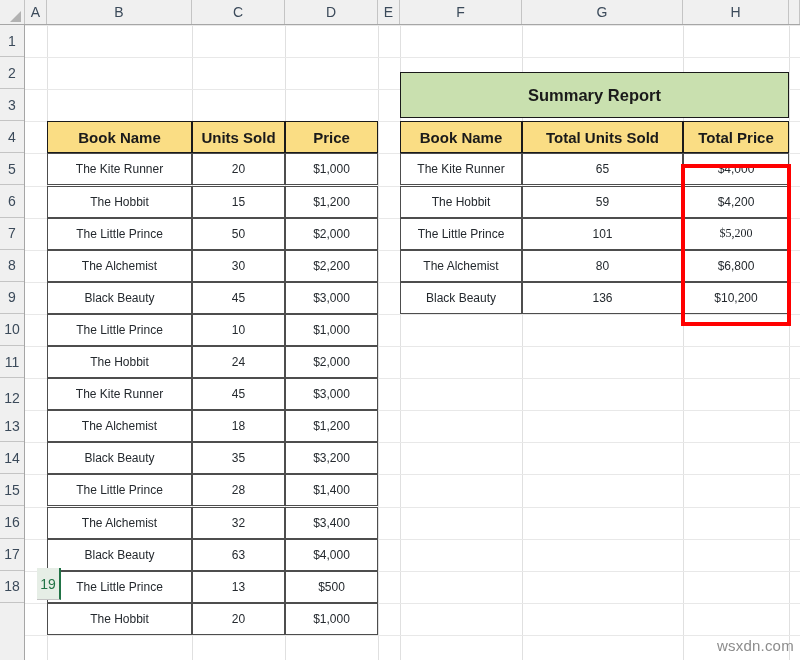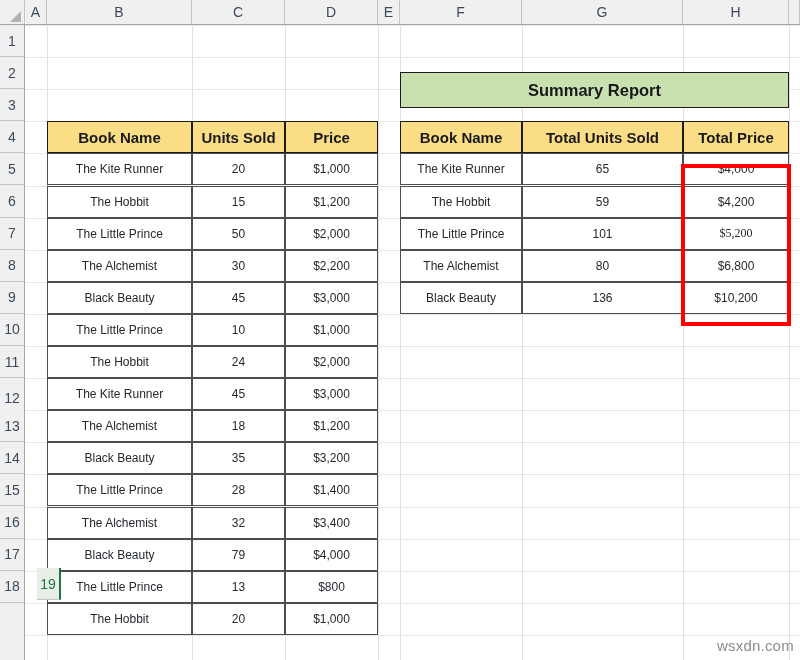--- a/index.html
+++ b/index.html
@@ -216,31 +216,31 @@
       <div class="cell data-cell" style="left: 47px; top: 442.3px; width: 145px; height: 32.1px;">Black Beauty</div>
       <div class="cell data-cell" style="left: 192px; top: 442.3px; width: 93px; height: 32.1px;">35</div>
       <div class="cell data-cell" style="left: 285px; top: 442.3px; width: 93px; height: 32.1px;">$3,200</div>
       <div class="cell data-cell" style="left: 47px; top: 474.4px; width: 145px; height: 32.1px;">The Little Prince</div>
       <div class="cell data-cell" style="left: 192px; top: 474.4px; width: 93px; height: 32.1px;">28</div>
       <div class="cell data-cell" style="left: 285px; top: 474.4px; width: 93px; height: 32.1px;">$1,400</div>
       <div class="cell data-cell" style="left: 47px; top: 506.5px; width: 145px; height: 32.1px;">The Alchemist</div>
       <div class="cell data-cell" style="left: 192px; top: 506.5px; width: 93px; height: 32.1px;">32</div>
       <div class="cell data-cell" style="left: 285px; top: 506.5px; width: 93px; height: 32.1px;">$3,400</div>
       <div class="cell data-cell" style="left: 47px; top: 538.6px; width: 145px; height: 32.1px;">Black Beauty</div>
-      <div class="cell data-cell" style="left: 192px; top: 538.6px; width: 93px; height: 32.1px;">79</div>
+      <div class="cell data-cell" style="left: 192px; top: 538.6px; width: 93px; height: 32.1px;">63</div>
       <div class="cell data-cell" style="left: 285px; top: 538.6px; width: 93px; height: 32.1px;">$4,000</div>
       <div class="cell data-cell" style="left: 47px; top: 570.7px; width: 145px; height: 32.1px;">The Little Prince</div>
       <div class="cell data-cell" style="left: 192px; top: 570.7px; width: 93px; height: 32.1px;">13</div>
-      <div class="cell data-cell" style="left: 285px; top: 570.7px; width: 93px; height: 32.1px;">$800</div>
+      <div class="cell data-cell" style="left: 285px; top: 570.7px; width: 93px; height: 32.1px;">$500</div>
       <div class="cell data-cell" style="left: 47px; top: 602.8px; width: 145px; height: 32.1px;">The Hobbit</div>
       <div class="cell data-cell" style="left: 192px; top: 602.8px; width: 93px; height: 32.1px;">20</div>
       <div class="cell data-cell" style="left: 285px; top: 602.8px; width: 93px; height: 32.1px;">$1,000</div>
     </div>
 
-  <div class="cell title-cell green" style="left:400px; top:72px; width:389px; height:36px;">Summary Report</div>
+  <div class="cell title-cell green" style="left:400px; top:72px; width:389px; height:46px;">Summary Report</div>
 
   <div id="summary-head">
       <div class="cell hdr-cell" style="left: 400px; top: 121.3px; width: 122px; height: 32.1px;">Book Name</div>
       <div class="cell hdr-cell" style="left: 522px; top: 121.3px; width: 161px; height: 32.1px;">Total Units Sold</div>
       <div class="cell hdr-cell" style="left: 683px; top: 121.3px; width: 106px; height: 32.1px;">Total Price</div>
     </div>
   <div id="summary-body">
       <div class="cell data-cell" style="left: 400px; top: 153.4px; width: 122px; height: 32.1px;">The Kite Runner</div>
       <div class="cell data-cell" style="left: 522px; top: 153.4px; width: 161px; height: 32.1px;">65</div>
       <div class="cell data-cell" style="left: 683px; top: 153.4px; width: 106px; height: 32.1px;">$4,000</div>

